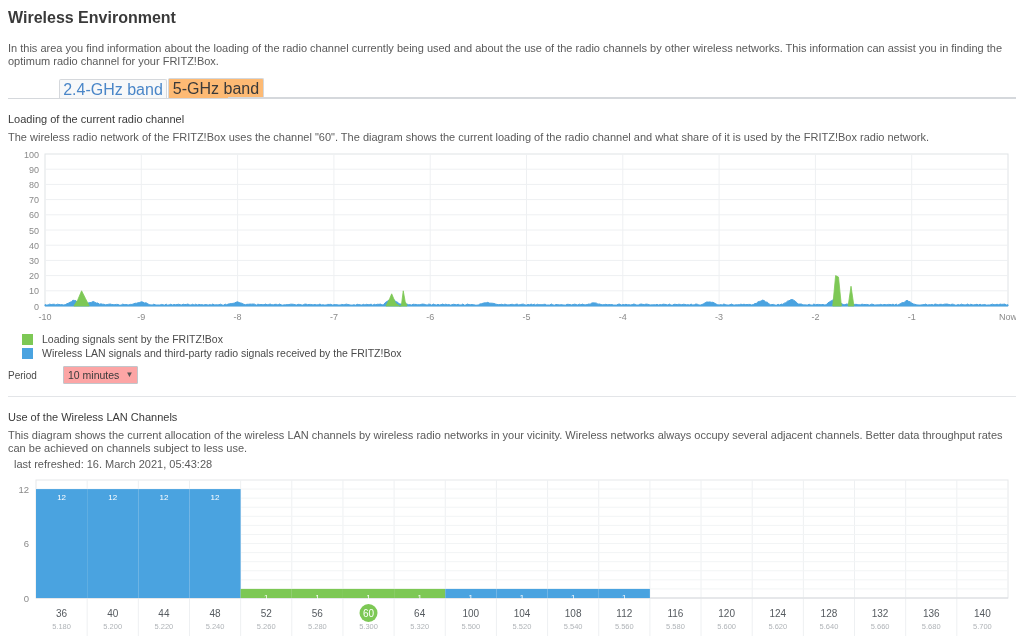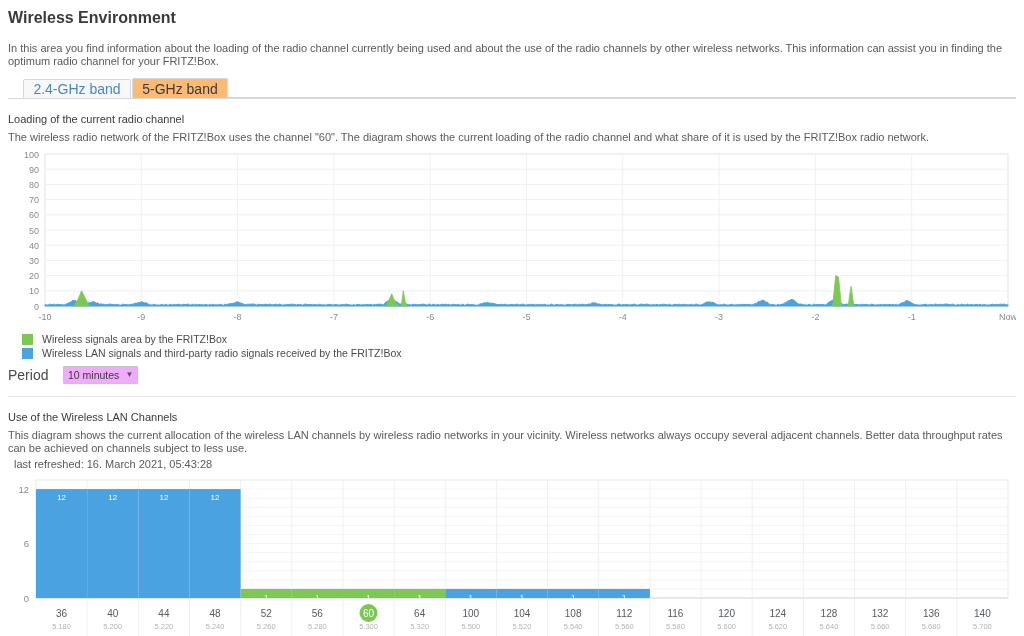--- a/index.html
+++ b/index.html
@@ -19,22 +19,22 @@
 
   
   .tabbar{
     position:relative;height:20px;margin-top:10px;
     border-bottom:1px solid #d5d8dc;
   }
   .tab{
     position:absolute;bottom:0;height:19px;line-height:19px;
     text-align:center;box-sizing:border-box;
     border:1px solid #d5d8dc;border-bottom:none;
-    font-size:14px;background:#f7f8f9;color:#4a86c8;
-    border-radius:2px 2px 0 0;cursor:pointer;
+    font-size:16px;background:#f7f8f9;color:#4a86c8;
+    border-radius:2px 2px 0 0;cursor:pointer;margin-left:36px;
   }
   .tab.active{background:#fdba74;color:#3a3a3a;height:20px;line-height:20px;}
   .tab1{left:15px;width:108px;}
   .tab2{left:124px;width:96px;}
   .tabfill{position:absolute;left:220px;right:0;bottom:0;height:1px;background:#d5d8dc;}
 
   
   .sec-title{font-size:11px;font-weight:normal;color:#3a3a3a;margin:14px 0 0 0;}
   .sec-desc{font-size:11px;color:#5a5a5a;margin:6px 0 0 0;line-height:13px;}
   .axis-caption{font-size:9.5px;color:#8a8a8a;margin:9px 0 0 0;}
@@ -45,23 +45,23 @@
 
   
   .legend{margin-top:6px;}
   .legend-row{display:flex;align-items:center;height:14px;margin-left:14px;}
   .sw{width:11px;height:11px;display:inline-block;margin-right:9px;flex:none;}
   .sw.green{background:#7dc855;}
   .sw.blue{background:#4aa3e0;}
   .legend-txt{font-size:10.5px;color:#4a4a4a;}
 
   .period-row{display:flex;align-items:center;margin-top:6px;}
-  .period-label{font-size:14px;color:#4a4a4a;width:30px;}
+  .period-label{font-size:10px;color:#4a4a4a;width:30px;}
   .select-box{
-    margin-left:25px;border:1px solid #c2c6cb;background:#f0abfc;
+    margin-left:25px;border:1px solid #c2c6cb;background:#fca5a5;
     height:16px;line-height:16px;padding:0 4px;font-size:10.5px;
     color:#3a3a3a;display:inline-flex;align-items:center;cursor:pointer;
     border-radius:1px;
   }
   .select-box .caret{margin-left:6px;font-size:8px;color:#555;}
 
   .hr{border:none;border-top:1px solid #e3e5e8;margin:12px 0 0 0;}
 
   
   .barchart-wrap{position:relative;margin-top:3px;height:150px;}
@@ -131,21 +131,21 @@
         <path d="M 65.89 160.00 L 65.89 160.00 L 69.74 153.92 L 73.59 144.80 L 77.45 152.40 L 81.30 160.00 L 81.30 160.00 Z" fill="#7dc855" stroke="#7dc855" stroke-width="0.8"></path>
         <path d="M 377.90 160.00 L 377.90 160.00 L 381.75 152.40 L 383.68 147.84 L 387.53 156.96 L 391.38 160.00 L 393.31 160.00 L 395.24 144.80 L 397.16 155.44 L 399.09 160.00 L 399.09 160.00 Z" fill="#7dc855" stroke="#7dc855" stroke-width="0.8"></path>
         <path d="M 824.73 160.00 L 824.73 160.00 L 827.62 129.60 L 830.51 131.12 L 833.40 160.00 L 833.40 160.00 Z" fill="#7dc855" stroke="#7dc855" stroke-width="0.8"></path>
         <path d="M 840.14 160.00 L 840.14 160.00 L 843.03 140.24 L 845.92 160.00 L 845.92 160.00 Z" fill="#7dc855" stroke="#7dc855" stroke-width="0.8"></path>
       </svg>
   </div>
 
   <div class="legend">
     <div class="legend-row">
       <span class="sw green"></span>
-      <span class="legend-txt">Wireless signals area by the FRITZ!Box</span>
+      <span class="legend-txt">Loading signals sent by the FRITZ!Box</span>
     </div>
     <div class="legend-row">
       <span class="sw blue"></span>
       <span class="legend-txt">Wireless LAN signals and third-party radio signals received by the FRITZ!Box</span>
     </div>
   </div>
 
   <div class="period-row">
     <span class="period-label">Period</span>
     <span class="select-box">

